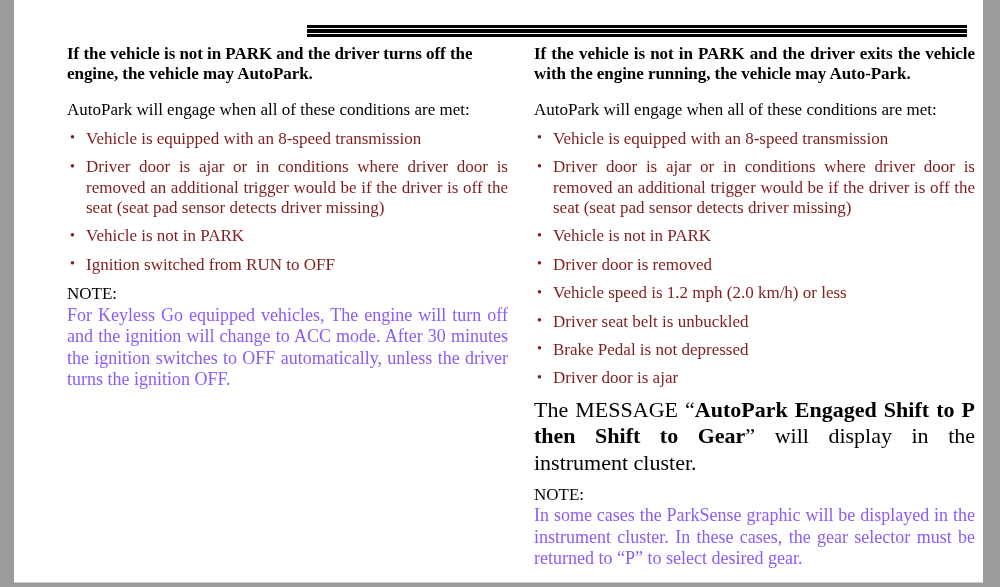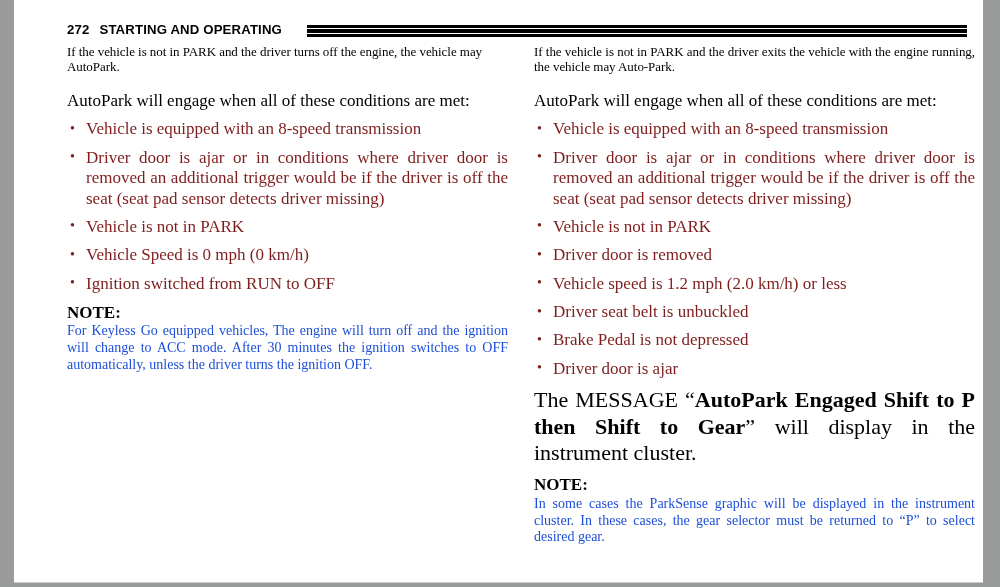--- a/index.html
+++ b/index.html
@@ -87,22 +87,22 @@
   .column-left {
     margin-left: 53px;
     margin-right: 26px;
   }
   .column-right {
     margin-left: 0;
   }
 
   
   .heading {
-    font-size: 13px;
-    font-weight: normal;
+    font-size: 17px;
+    font-weight: bold;
     line-height: 1.19;
     margin: 0 0 16px 0;
     text-align: justify;
     color: #000;
     letter-spacing: -0.05px;
   }
   .heading.flush {
     text-align: left;
   }
   .lead {
@@ -134,68 +134,64 @@
     left: 3px;
     top: -0.5px;
     font-size: 14px;
     line-height: 1.38;
   }
   .note-block {
     margin-top: 9px;
   }
   .note-title {
     font-size: 17px;
-    font-weight: bold;
+    font-weight: normal;
     line-height: 1.2;
     margin: 0;
     color: #000;
   }
   .note-body {
-    font-size: 14px;
+    font-size: 18px;
     line-height: 1.20;
     margin: 0;
-    color: #1d4ed8;
+    color: #8b5cf6;
     text-align: justify;
   }
   .message-para {
     font-size: 22px;
     line-height: 1.20;
     margin: 7px 0 0 0;
     color: #000;
     text-align: justify;
   }
   .message-para b {
     font-weight: bold;
   }
 </style>
 </head>
 <body>
 
 <div class="page-sheet">
 
   <div class="page-header">
-    <div class="header-label">
-      <span class="header-page-number">272</span><span>STARTING AND OPERATING</span>
-    </div>
     <div class="header-rule"></div>
   </div>
 
   <div class="columns">
 
     <div class="column column-left">
 
       <p class="heading flush">If the vehicle is not in PARK and the driver turns off the engine, the vehicle may AutoPark.</p>
 
       <p class="lead">AutoPark will engage when all of these conditions are met:</p>
 
       <ul class="conditions">
         <li class="single">Vehicle is equipped with an 8-speed transmission</li>
         <li>Driver door is ajar or in conditions where driver door is removed an additional trigger would be if the driver is off the seat (seat pad sensor detects driver missing)</li>
         <li class="single">Vehicle is not in PARK</li>
-        <li class="single">Vehicle Speed is 0 mph (0 km/h)</li>
         <li class="single">Ignition switched from RUN to OFF</li>
       </ul>
 
       <div class="note-block">
         <p class="note-title">NOTE:</p>
         <p class="note-body">For Keyless Go equipped vehicles, The engine will turn off and the ignition will change to ACC mode. After 30 minutes the ignition switches to OFF automatically, unless the driver turns the ignition OFF.</p>
       </div>
 
     </div>
 

